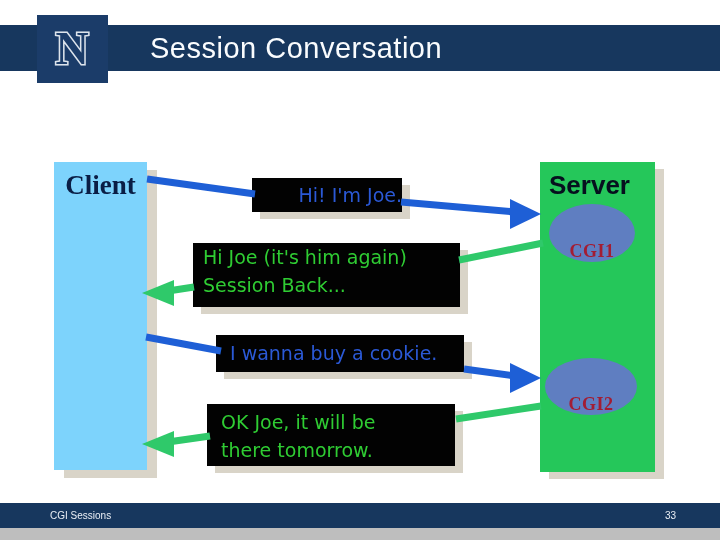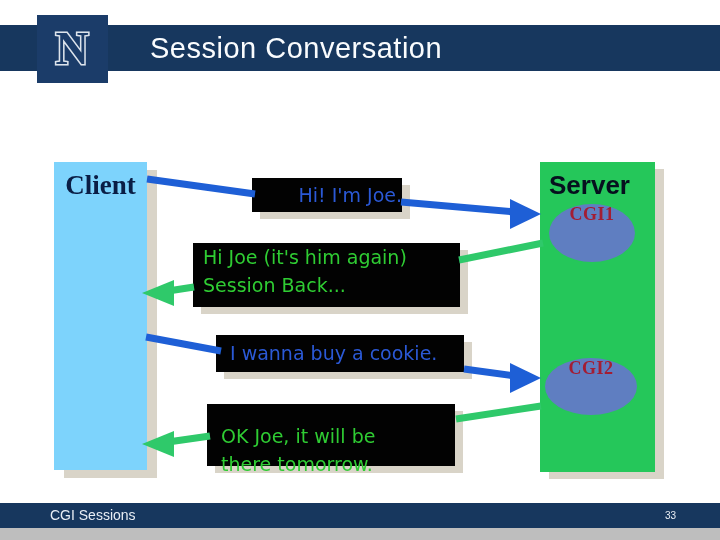--- a/index.html
+++ b/index.html
@@ -19,50 +19,50 @@
               background:#7dd3fc;box-shadow:10px 8px 0 #D9D4C8;}
   .client-label{display:block;text-align:center;margin-top:8px;
                 font-family:"Liberation Serif",serif;font-weight:bold;
                 font-size:27px;color:#0A1E45;}
   .server-box{position:absolute;left:540px;top:162px;width:115px;height:310px;
               background:#25C75A;box-shadow:9px 7px 0 #D9D4C8;}
   .server-label{display:block;margin:8px 0 0 9px;
                 font-family:Liberation Sans, sans-serif;font-weight:bold;
                 font-size:26px;color:#06101E;}
   .cgi-ellipse{position:absolute;background:#5F7EC1;border-radius:50%;
-               display:flex;align-items:flex-start;justify-content:center;
+               display:flex;align-items:flex-end;justify-content:center;
                font-family:"Liberation Serif",serif;font-weight:bold;
                font-size:18px;color:#A31D33;letter-spacing:.5px;}
   .cgi1{left:549px;top:204px;width:86px;height:58px;}
   .cgi2{left:545px;top:358px;width:92px;height:57px;}
 
   
   .msg{position:absolute;background:#020202;box-shadow:8px 7px 0 #D9D4C8;
        font-family:"DejaVu Sans",sans-serif;font-size:19px;line-height:28px;
        white-space:nowrap;}
   .msg1{left:252px;top:178px;width:150px;height:34px;line-height:34px;
         text-align:right;color:#2B59D6;}
   .msg2{left:193px;top:243px;width:267px;height:64px;padding-top:0;
         box-sizing:border-box;color:#2FCC33;}
   .msg2 span{display:block;margin-left:10px;}
   .msg3{left:216px;top:335px;width:248px;height:37px;line-height:37px;
         color:#2B59D6;}
   .msg3 span{margin-left:14px;}
-  .msg4{left:207px;top:404px;width:248px;height:62px;padding-top:18px;
+  .msg4{left:207px;top:404px;width:248px;height:62px;padding-top:4px;
         box-sizing:border-box;color:#2FCC33;}
   .msg4 span{display:block;margin-left:14px;}
 
   
   .arrows{position:absolute;left:0;top:0;width:720px;height:540px;
           pointer-events:none;z-index:6;}
 
   
   .footer-bar{position:absolute;left:0;top:503px;width:720px;height:25px;background:#17375E;}
   .footer-title{position:absolute;left:50px;top:503px;height:25px;line-height:25px;
-                color:#E9EEF5;font-size:14px;}
+                color:#E9EEF5;font-size:10px;}
   .page-number{position:absolute;right:44px;top:503px;height:16px;line-height:25px;
                color:#E9EEF5;font-size:10px;}
   .footer-gray{position:absolute;left:0;top:528px;width:720px;height:12px;background:#BEBEBE;}
 </style>
 </head>
 <body>
 
 <div class="stage">
 
   <div class="header-bar"></div>

